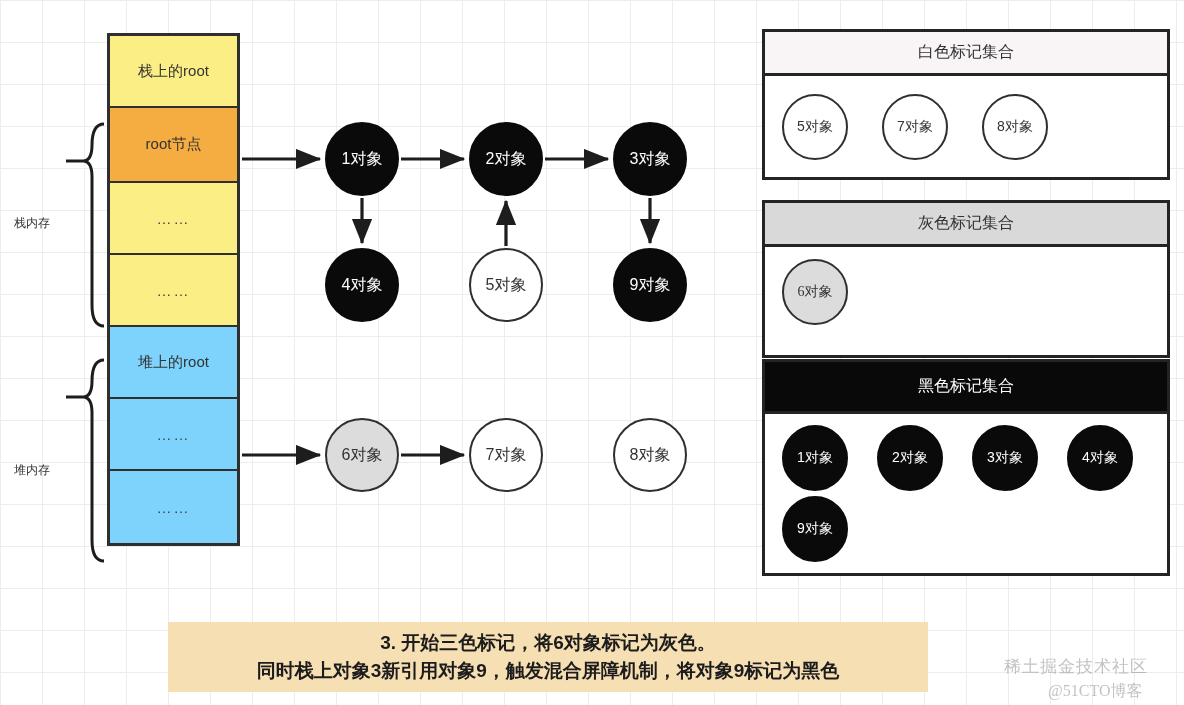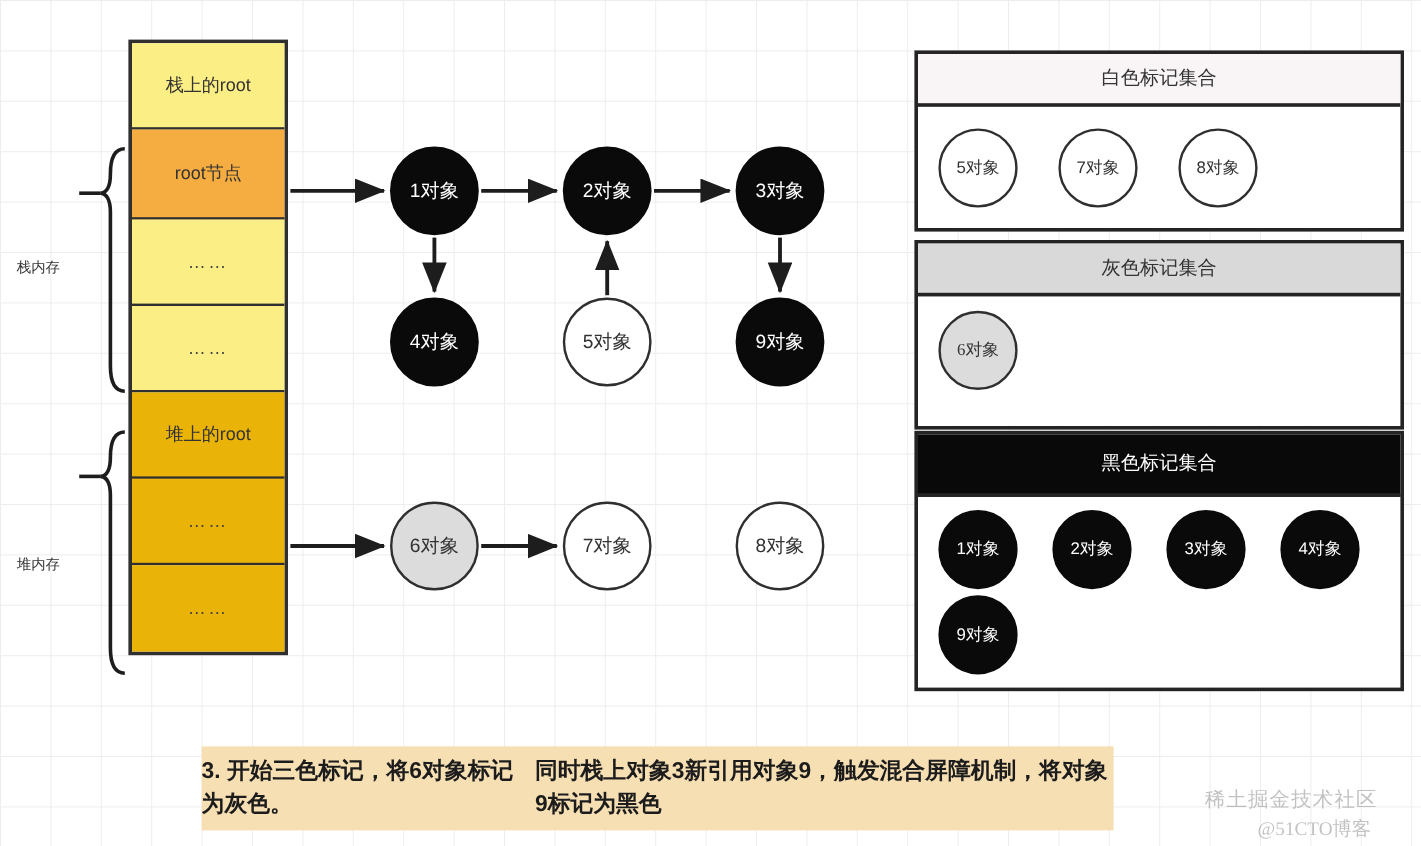--- a/index.html
+++ b/index.html
@@ -17,21 +17,21 @@
 
   
   .mem-col{position:absolute;left:107px;top:33px;width:133px;
            border:3px solid #2f2f2f;box-sizing:border-box;}
   .mem-row{box-sizing:border-box;display:flex;align-items:center;
            justify-content:center;border-bottom:2px solid #2f2f2f;
            font-size:15px;color:#333;}
   .mem-row:last-child{border-bottom:none;}
   .mem-root{background:#f5ac40;height:75px;}
   .mem-stack{background:#fbee84;}
-  .mem-heap{background:#eab308;}
+  .mem-heap{background:#7dd3fc;}
   .mem-dots{letter-spacing:2px;font-size:15px;color:#444;}
 
   .mem-label{position:absolute;font-size:12px;color:#333;white-space:nowrap;}
 
   
   .node{position:absolute;border-radius:50%;display:flex;align-items:center;
         justify-content:center;font-size:16px;box-sizing:border-box;}
   .node.black{background:#0a0a0a;color:#fff;border:2px solid #0a0a0a;}
   .node.white{background:#fff;color:#333;border:2.5px solid #2f2f2f;}
   .node.gray{background:#dcdcdc;color:#333;border:2.5px solid #2f2f2f;}
@@ -48,21 +48,21 @@
   .panel-bd{position:relative;box-sizing:border-box;}
   .chip{position:absolute;border-radius:50%;display:flex;align-items:center;
         justify-content:center;font-size:14px;box-sizing:border-box;}
   .chip.white{background:#fff;color:#333;border:2.5px solid #2f2f2f;}
   .chip.gray{background:#dcdcdc;color:#333;border:2.5px solid #2f2f2f;}
   .chip.black{background:#0a0a0a;color:#fff;border:2px solid #0a0a0a;}
   .c-sz{width:66px;height:66px;}
 
   
   .caption{position:absolute;left:168px;top:622px;width:760px;height:70px;
-           background:#f7dfb4;display:flex;flex-direction:row;
+           background:#f7dfb4;display:flex;flex-direction:column;
            align-items:center;justify-content:center;
            font-size:19px;font-weight:bold;color:#1c1c1c;line-height:1.45;}
   .wm{position:absolute;color:rgba(120,120,120,.45);white-space:nowrap;}
   .wm1{left:1004px;top:655px;font-size:17px;letter-spacing:1px;}
   .wm2{left:1048px;top:681px;font-size:16px;font-family:Liberation Serif, serif;}
   svg.overlay{position:absolute;left:0;top:0;width:1184px;height:705px;
               pointer-events:none;}
 </style>
 </head>
 <body>
@@ -117,21 +117,21 @@
   <div class="node gray n-big" style="left:325px;top:418px;">
     <span>6对象</span>
   </div>
   <div class="node white n-big" style="left:469px;top:418px;">
     <span>7对象</span>
   </div>
   <div class="node white n-big" style="left:613px;top:418px;">
     <span>8对象</span>
   </div>
 
-  <div class="panel" style="top:42px;height:151px;">
+  <div class="panel" style="top:29px;height:151px;">
     <div class="panel-hd hd-white">白色标记集合</div>
     <div class="panel-bd" style="height:102px;">
       <div class="chip white c-sz" style="left:17px;top:18px;">
         <span>5对象</span>
       </div>
       <div class="chip white c-sz" style="left:117px;top:18px;">
         <span>7对象</span>
       </div>
       <div class="chip white c-sz" style="left:217px;top:18px;">
         <span>8对象</span>

